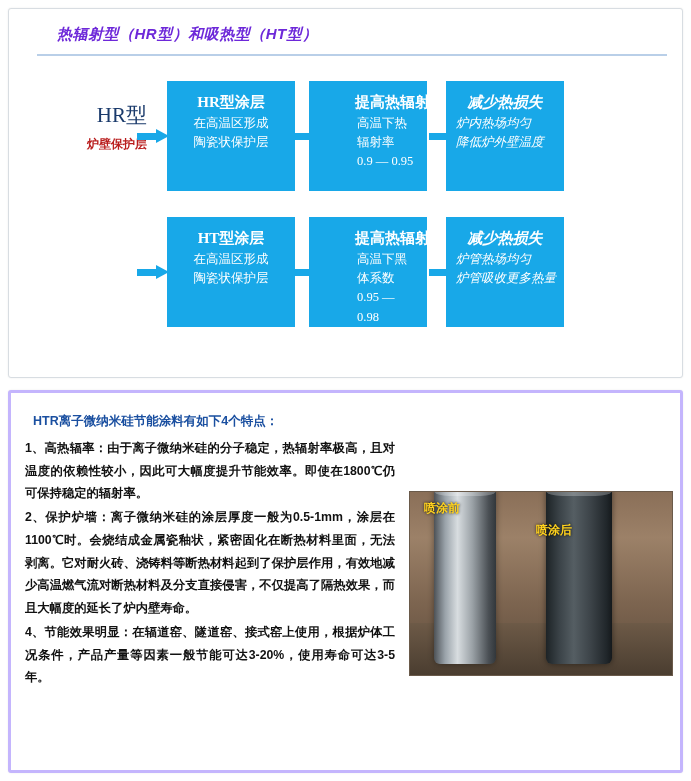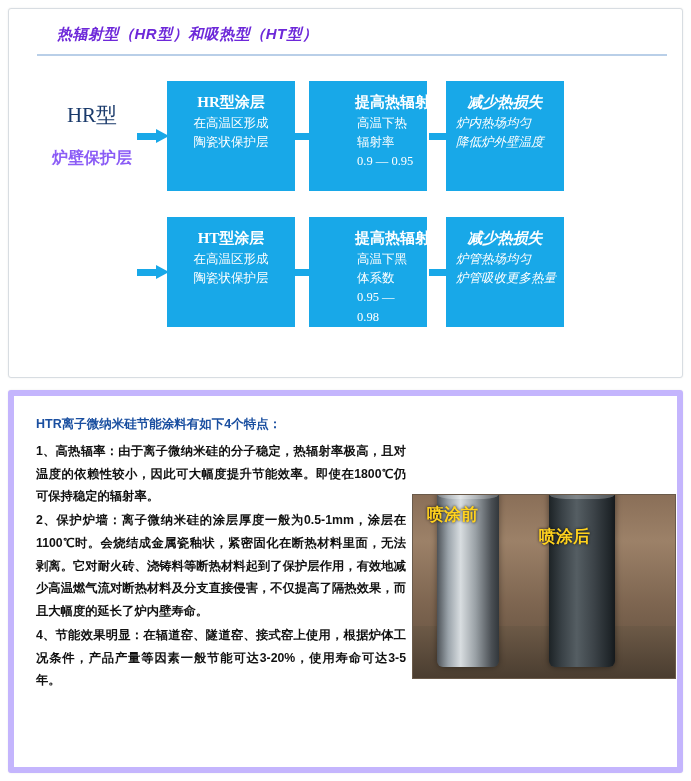--- a/index.html
+++ b/index.html
@@ -62,34 +62,34 @@
     height: 125px;
   }
   .row-hr { top: 72px; }
   .row-ht { top: 208px; }
 
   .rowlabel {
     position: absolute;
     left: 28px;
     top: 22px;
     width: 110px;
-    text-align: center;
+    text-align: right;
   }
   .rowlabel .main {
     font-size: 21px;
     color: #1a3a6b;
     font-family: "Liberation Serif", serif;
     line-height: 1.2;
     white-space: nowrap;
   }
   .rowlabel .sub {
-    margin-top: 20px;
-    font-size: 16px;
-    font-weight: bold;
-    color: #8b5cf6;
+    margin-top: 8px;
+    font-size: 12px;
+    font-weight: bold;
+    color: #b91c1c;
     white-space: nowrap;
   }
 
   .box {
     position: absolute;
     top: 0;
     background: #18a8e8;
     color: #ffffff;
     box-sizing: border-box;
     padding: 10px 8px 8px 8px;
@@ -145,37 +145,37 @@
   .arrow-c { left: 420px; }
 
   
   .panel-bottom {
     position: absolute;
     left: 8px;
     top: 390px;
     width: 675px;
     height: 383px;
     background: #ffffff;
-    border: 6px solid #c4b5fd;
+    border: 3px solid #c4b5fd;
     border-radius: 3px;
     box-shadow: 0 0 2px rgba(0,0,0,0.08);
     box-sizing: border-box;
   }
   .bottom-title {
     position: absolute;
     left: 22px;
     top: 20px;
     font-size: 12.5px;
     font-weight: bold;
     color: #1a4fa0;
     white-space: nowrap;
   }
   .text-col {
     position: absolute;
-    left: 22px;
+    left: 14px;
     top: 44px;
     width: 370px;
   }
   .para {
     font-size: 12.3px;
     line-height: 1.85;
     color: #111;
     text-align: justify;
     margin: 0 0 1px 0;
     font-weight: bold;
@@ -225,21 +225,21 @@
   }
   .pipe-cap {
     position: absolute;
     left: 0; right: 0; top: 0;
     height: 10px;
     border-radius: 50% / 100%;
     background: rgba(255,255,255,0.25);
   }
   .photo-label {
     position: absolute;
-    font-size: 17px;
+    font-size: 12px;
     font-weight: bold;
     color: #ffd21e;
     white-space: nowrap;
     text-shadow: 0 0 3px rgba(0,0,0,0.9);
   }
   .label-before { left: 14px; top: 8px; }
   .label-after { left: 126px; top: 30px; }
 </style>
 </head>
 <body>

